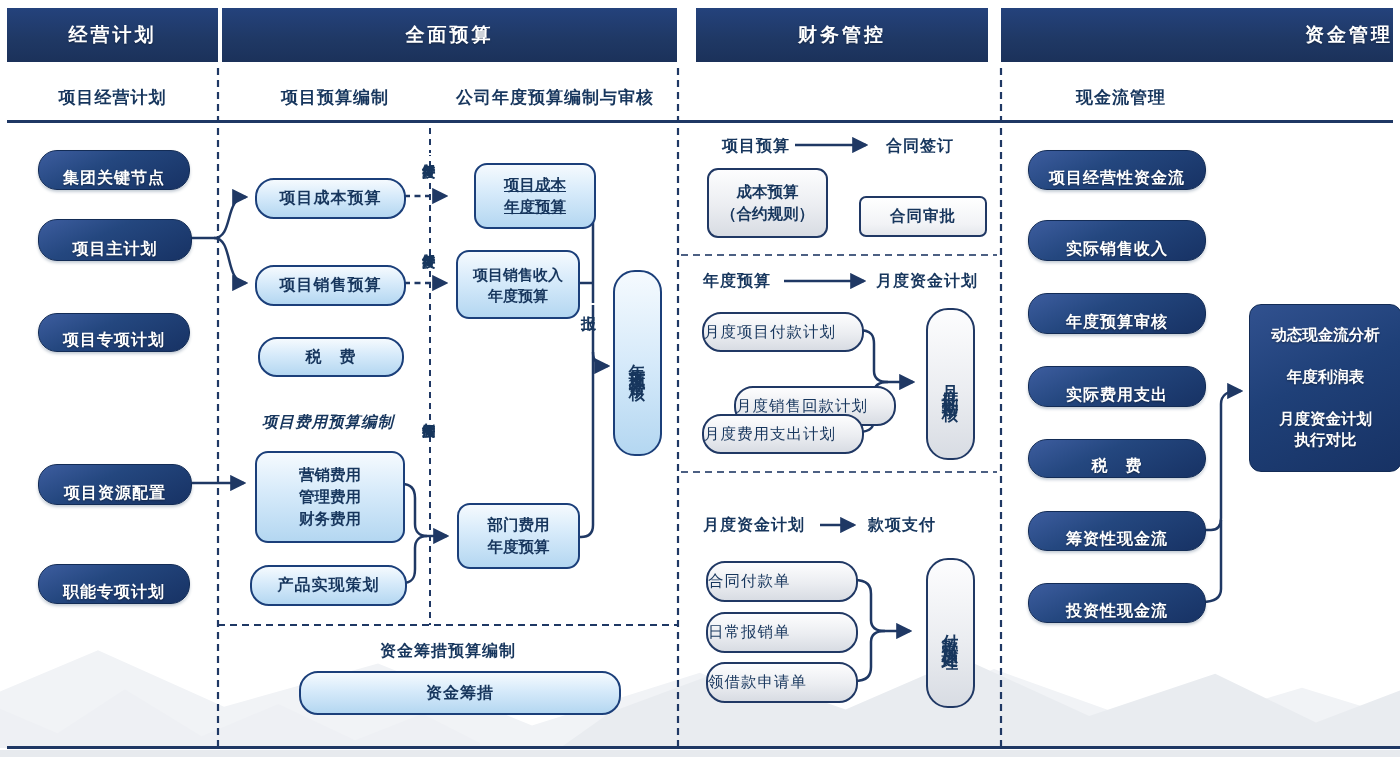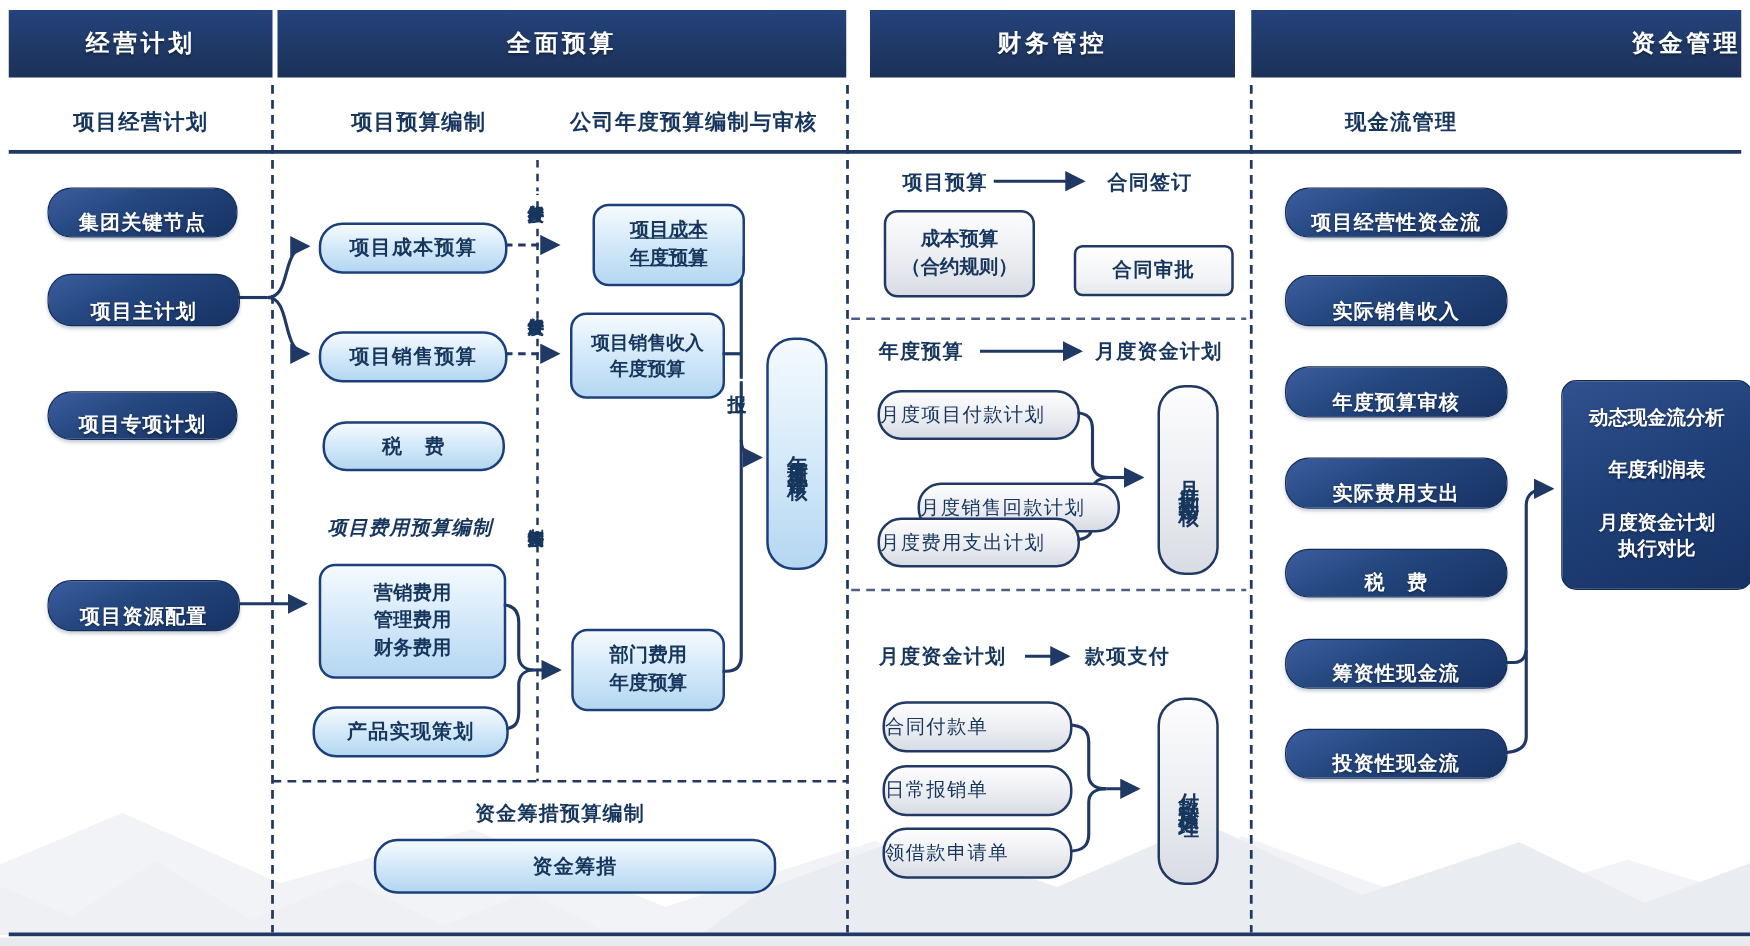--- a/index.html
+++ b/index.html
@@ -167,20 +167,23 @@
   </div>
   <div class="pill-dark z2" style="left:38px;top:219px;width:152px;height:40px;">
     <span>项目主计划</span>
   </div>
   <div class="pill-dark z2" style="left:38px;top:313px;width:150px;height:37px;">
     <span>项目专项计划</span>
   </div>
   <div class="pill-dark z2" style="left:38px;top:464px;width:152px;height:39px;">
     <span>项目资源配置</span>
   </div>
+  <div class="pill-dark z2" style="left:38px;top:564px;width:150px;height:38px;">
+    <span>职能专项计划</span>
+  </div>
 
   <div class="pill-light z2" style="left:255px;top:178px;width:147px;height:37px;">
     <span>项目成本预算</span>
   </div>
   <div class="pill-light z2" style="left:255px;top:265px;width:147px;height:37px;">
     <span>项目销售预算</span>
   </div>
   <div class="pill-light z2" style="left:258px;top:337px;width:142px;height:36px;">
     <span>税　费</span>
   </div>

